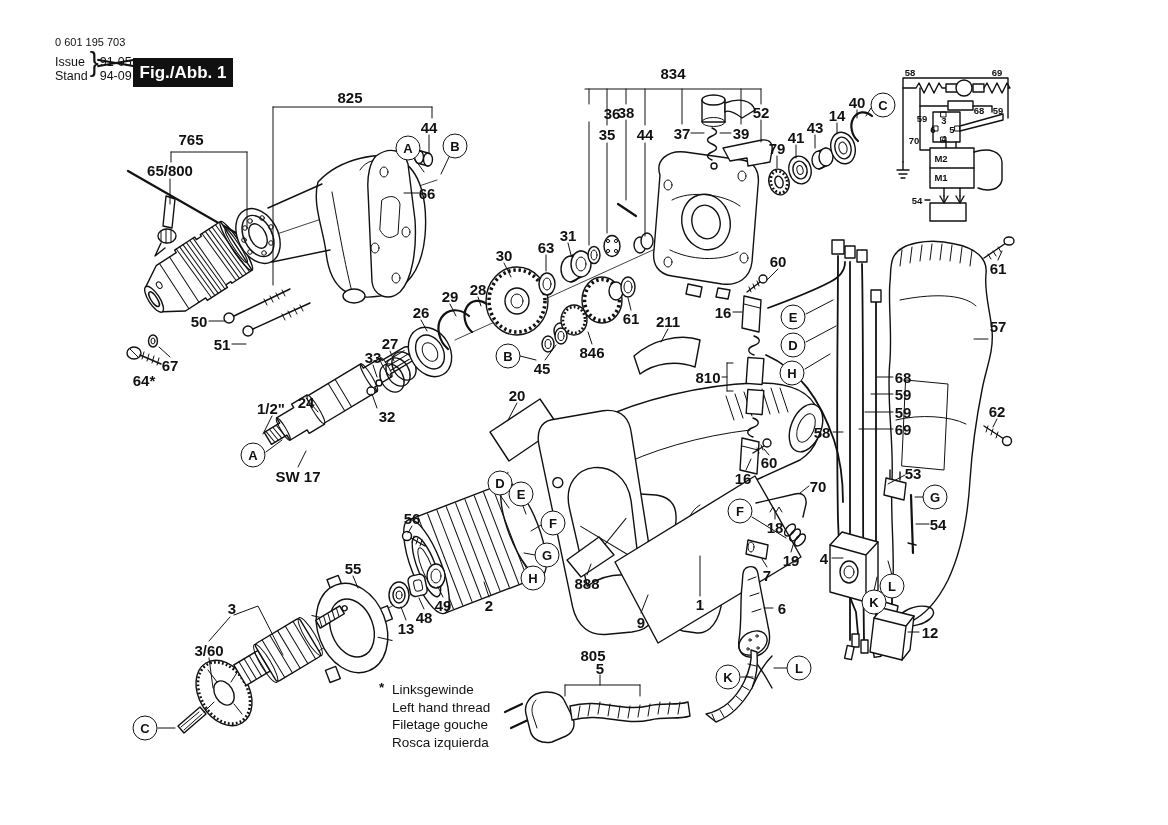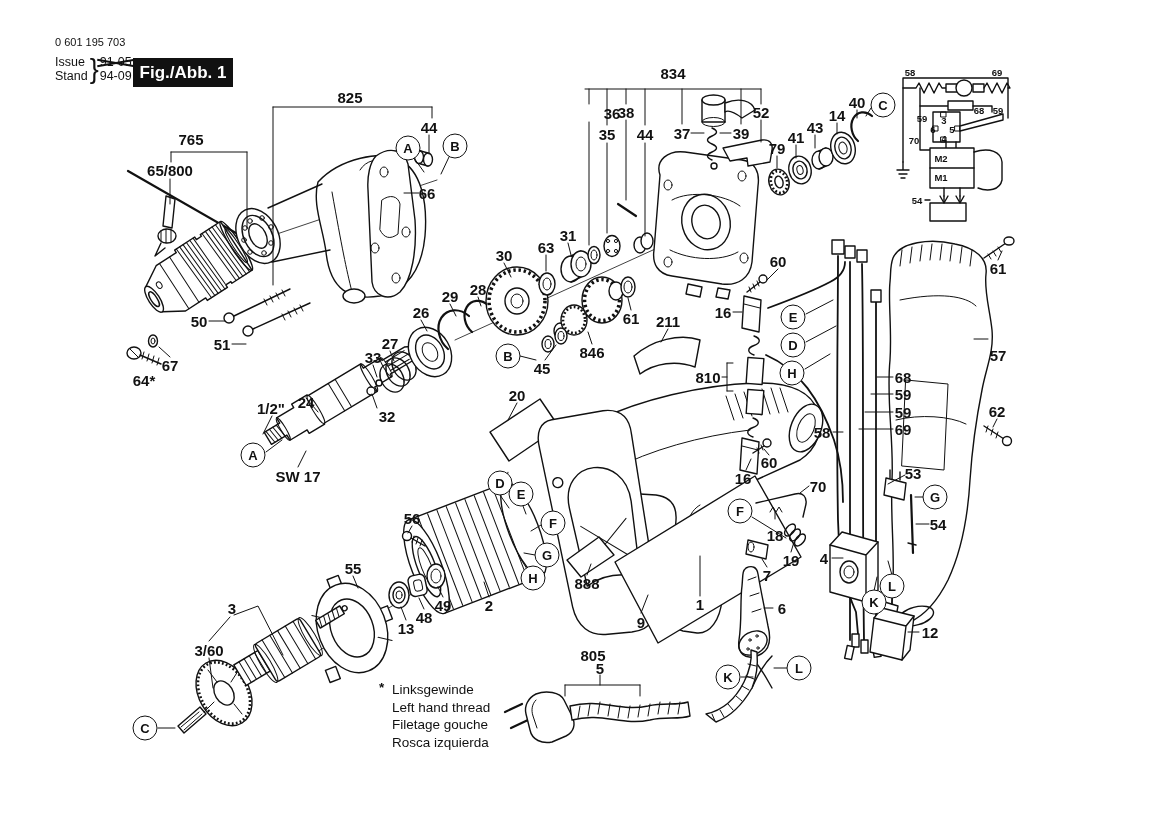--- a/index.html
+++ b/index.html
@@ -17,21 +17,21 @@
   .teeth-s{fill:none;stroke:var(--ink);stroke-width:2.6;stroke-dasharray:1.8,2.2;}
   
   #labels{position:absolute;inset:0;pointer-events:none;}
   .lbl{position:absolute;transform:translate(-50%,-50%);font-weight:bold;white-space:nowrap;color:var(--ink);}
   .num{font-size:15px;}
   .small{font-size:9.5px;}
   .circle{width:23px;height:23px;border:1.7px solid var(--ink);border-radius:50%;
           font-size:13px;display:flex;align-items:center;justify-content:center;background:#fff;}
   
   .docnum{position:absolute;left:55px;top:36px;font-size:11px;}
-  .rev{position:absolute;left:55px;top:55px;font-size:12.5px;line-height:14px;display:flex;align-items:center;}
+  .rev{position:absolute;left:55px;top:55px;font-size:12.5px;line-height:14px;display:flex;}
   .rev .names span{display:block;}
   .brace{font-size:27px;font-weight:400;margin:0 1px 0 2px;}
   .rev .vals span{display:block;}
   .struck{position:relative;display:inline-block;}
   .struck::before,.struck::after{content:"";position:absolute;left:-3px;right:-3px;top:50%;height:1.6px;background:var(--ink);}
   .struck::before{transform:rotate(10deg);}
   .struck::after{transform:rotate(-10deg);}
   .figbox{position:absolute;left:133px;top:58px;width:100px;height:29px;background:var(--ink);
           color:#fff;font-weight:bold;font-size:17px;display:flex;align-items:center;justify-content:center;}
   
@@ -568,27 +568,27 @@
       <div class="lbl num" style="left: 708px; top: 377px;">810</div>
       <div class="lbl num" style="left: 723px; top: 312px;">16</div>
       <div class="lbl num" style="left: 778px; top: 261px;">60</div>
       <div class="lbl num" style="left: 903px; top: 377px;">68</div>
       <div class="lbl num" style="left: 903px; top: 394px;">59</div>
       <div class="lbl num" style="left: 903px; top: 412px;">59</div>
       <div class="lbl num" style="left: 903px; top: 429px;">69</div>
       <div class="lbl num" style="left: 822px; top: 432px;">58</div>
       <div class="lbl num" style="left: 743px; top: 478px;">16</div>
       <div class="lbl num" style="left: 769px; top: 462px;">60</div>
-      <div class="lbl num" style="left: 998px; top: 355px;">57</div>
+      <div class="lbl num" style="left: 998px; top: 326px;">57</div>
       <div class="lbl num" style="left: 998px; top: 268px;">61</div>
       <div class="lbl num" style="left: 997px; top: 411px;">62</div>
       <div class="lbl num" style="left: 913px; top: 473px;">53</div>
       <div class="lbl num" style="left: 818px; top: 486px;">70</div>
       <div class="lbl num" style="left: 938px; top: 524px;">54</div>
-      <div class="lbl num" style="left: 775px; top: 527px; margin-top: 8px;">18</div>
+      <div class="lbl num" style="left: 775px; top: 527px;">18</div>
       <div class="lbl num" style="left: 791px; top: 560px;">19</div>
       <div class="lbl num" style="left: 767px; top: 575px;">7</div>
       <div class="lbl num" style="left: 824px; top: 558px;">4</div>
       <div class="lbl num" style="left: 930px; top: 632px;">12</div>
       <div class="lbl num" style="left: 782px; top: 608px;">6</div>
       <div class="lbl num" style="left: 700px; top: 604px;">1</div>
       <div class="lbl num" style="left: 412px; top: 518px;">56</div>
       <div class="lbl num" style="left: 353px; top: 568px;">55</div>
       <div class="lbl num" style="left: 406px; top: 628px;">13</div>
       <div class="lbl num" style="left: 424px; top: 617px;">48</div>

